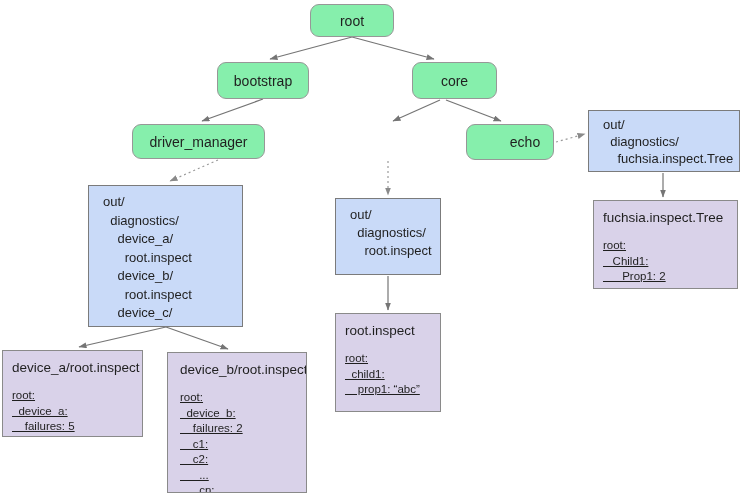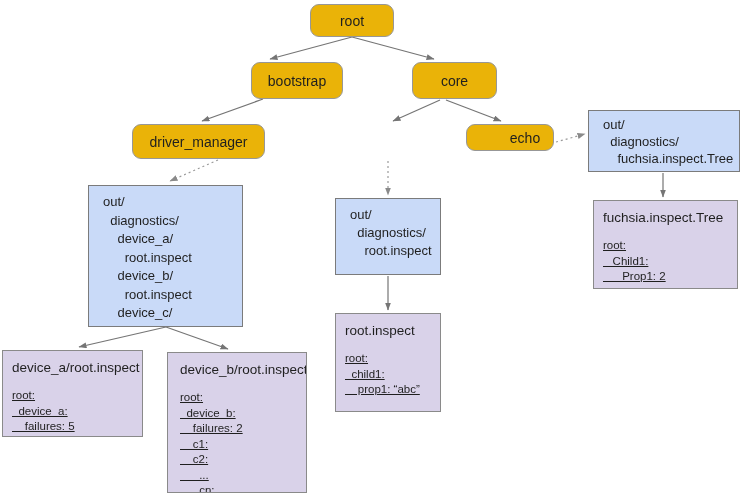--- a/index.html
+++ b/index.html
@@ -2,21 +2,21 @@
 <html><head>
 <meta charset="utf-8">
 <style>
   html,body{margin:0;padding:0;background:#ffffff;}
   body{font-family:"Liberation Sans","DejaVu Sans",sans-serif;color:#1f1f1f;}
   .canvas{position:relative;width:742px;height:494px;background:#ffffff;overflow:hidden;}
   svg.edges{position:absolute;left:0;top:0;width:742px;height:494px;pointer-events:none;}
 
   .node{
     position:absolute;
-    background:#eab308;
+    background:#86efac;
     border:1.6px solid #979797;
     border-radius:9px;
     display:flex;align-items:center;justify-content:center;
     font-size:14px;
     box-sizing:border-box;
   }
   .bluebox{
     position:absolute;
     background:#c9daf8;
     border:1.6px solid #7b7b7b;
@@ -64,28 +64,28 @@
     <line x1="388" y1="276" x2="388" y2="310" stroke="#757575" stroke-width="1.2" marker-end="url(#arrow)"></line>
     <line x1="663" y1="173" x2="663" y2="197" stroke="#757575" stroke-width="1.2" marker-end="url(#arrow)"></line>
 
     <line x1="218" y1="160" x2="170" y2="181" stroke="#9a9a9a" stroke-width="1.2" stroke-dasharray="2 3" marker-end="url(#arrowd)"></line>
     <line x1="388" y1="161" x2="388" y2="195" stroke="#9a9a9a" stroke-width="1.2" stroke-dasharray="2 3" marker-end="url(#arrowd)"></line>
     <line x1="556" y1="142" x2="585" y2="134" stroke="#9a9a9a" stroke-width="1.2" stroke-dasharray="2 3" marker-end="url(#arrowd)"></line>
   </svg>
 
   <div class="node" style="left:310px;top:4px;width:84px;height:33px;">root</div>
 
-  <div class="node" style="left:217px;top:62px;width:92px;height:37px;margin-left:34px;">bootstrap</div>
+  <div class="node" style="left:217px;top:62px;width:92px;height:37px;">bootstrap</div>
 
   <div class="node" style="left:412px;top:62px;width:85px;height:37px;">core</div>
 
   <div class="node" style="left:132px;top:124px;width:133px;height:35px;text-align:right;">driver_manager</div>
 
 
-  <div class="node" style="left:466px;top:124px;width:88px;height:27px;padding-left:30px;">echo</div>
+  <div class="node" style="left:466px;top:124px;width:88px;height:36px;padding-left:30px;">echo</div>
 
   <div class="bluebox" style="left:88px;top:185px;width:155px;height:142px;">out/
   diagnostics/
     device_a/
       root.inspect
     device_b/
       root.inspect
     device_c/
       root.inspect</div>
 

